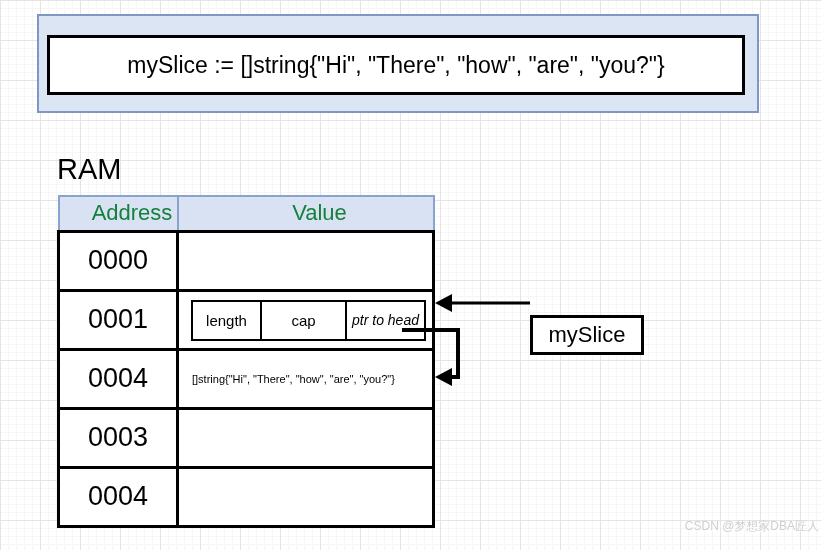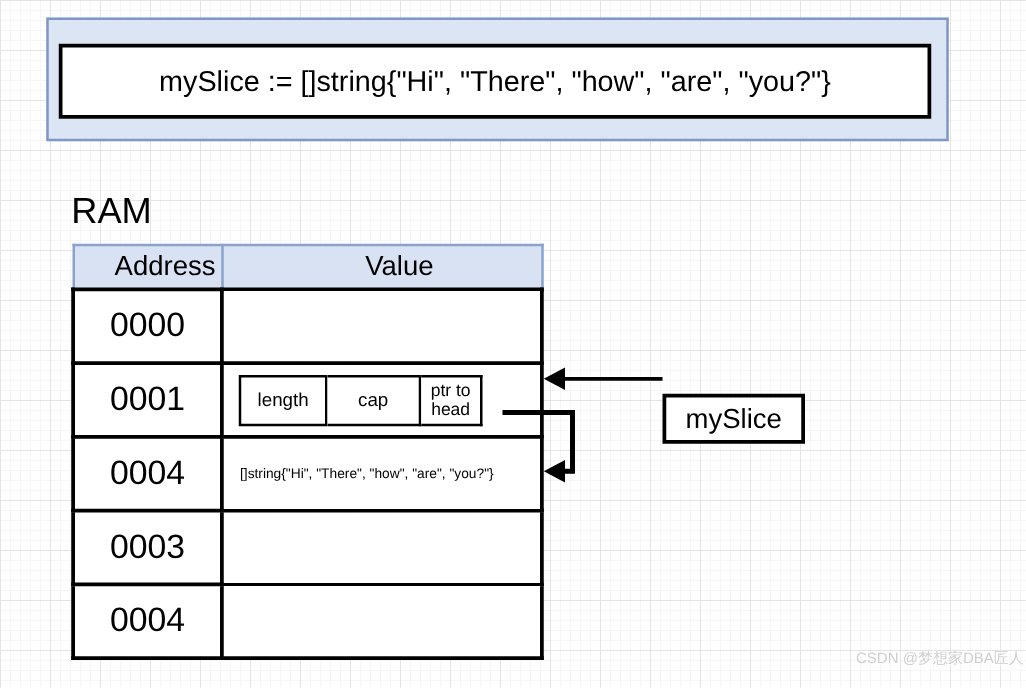--- a/index.html
+++ b/index.html
@@ -61,21 +61,21 @@
     width: 375px;
     border-collapse: collapse;
     table-layout: fixed;
   }
   table.ram th {
     height: 35px;
     background: #d9e2f3;
     border: 2px solid #8aa3cd;
     font-size: 22px;
     font-weight: normal;
-    color: #000000;
+    color: #15803d;
     text-align: center;
     padding-left: 28px;
   }
   table.ram td {
     height: 59px;
     border: 3px solid #000000;
     background: #ffffff;
   }
   td.addr {
     font-size: 27px;
@@ -98,22 +98,22 @@
     background: #ffffff;
     display: flex;
     align-items: center;
     justify-content: center;
     font-size: 15px;
     color: #000000;
     text-align: center;
   }
   .slice-cell + .slice-cell { border-left: none; }
   .slice-cell.c-length { width: 71px; }
-  .slice-cell.c-cap    { width: 75px; }
-  .slice-cell.c-ptr    { width: 49px; font-size: 14px; line-height: 15px; padding: 0 4px; }
+  .slice-cell.c-cap    { width: 85px; }
+  .slice-cell.c-ptr    { width: 79px; font-size: 14px; line-height: 15px; padding: 0 4px; font-style: italic; }
 
   .row-string {
     position: absolute;
     left: 0; top: 0; right: 0; bottom: 0;
     display: flex;
     align-items: center;
     padding-left: 13px;
     font-size: 11px;
     color: #000000;
     white-space: nowrap;

